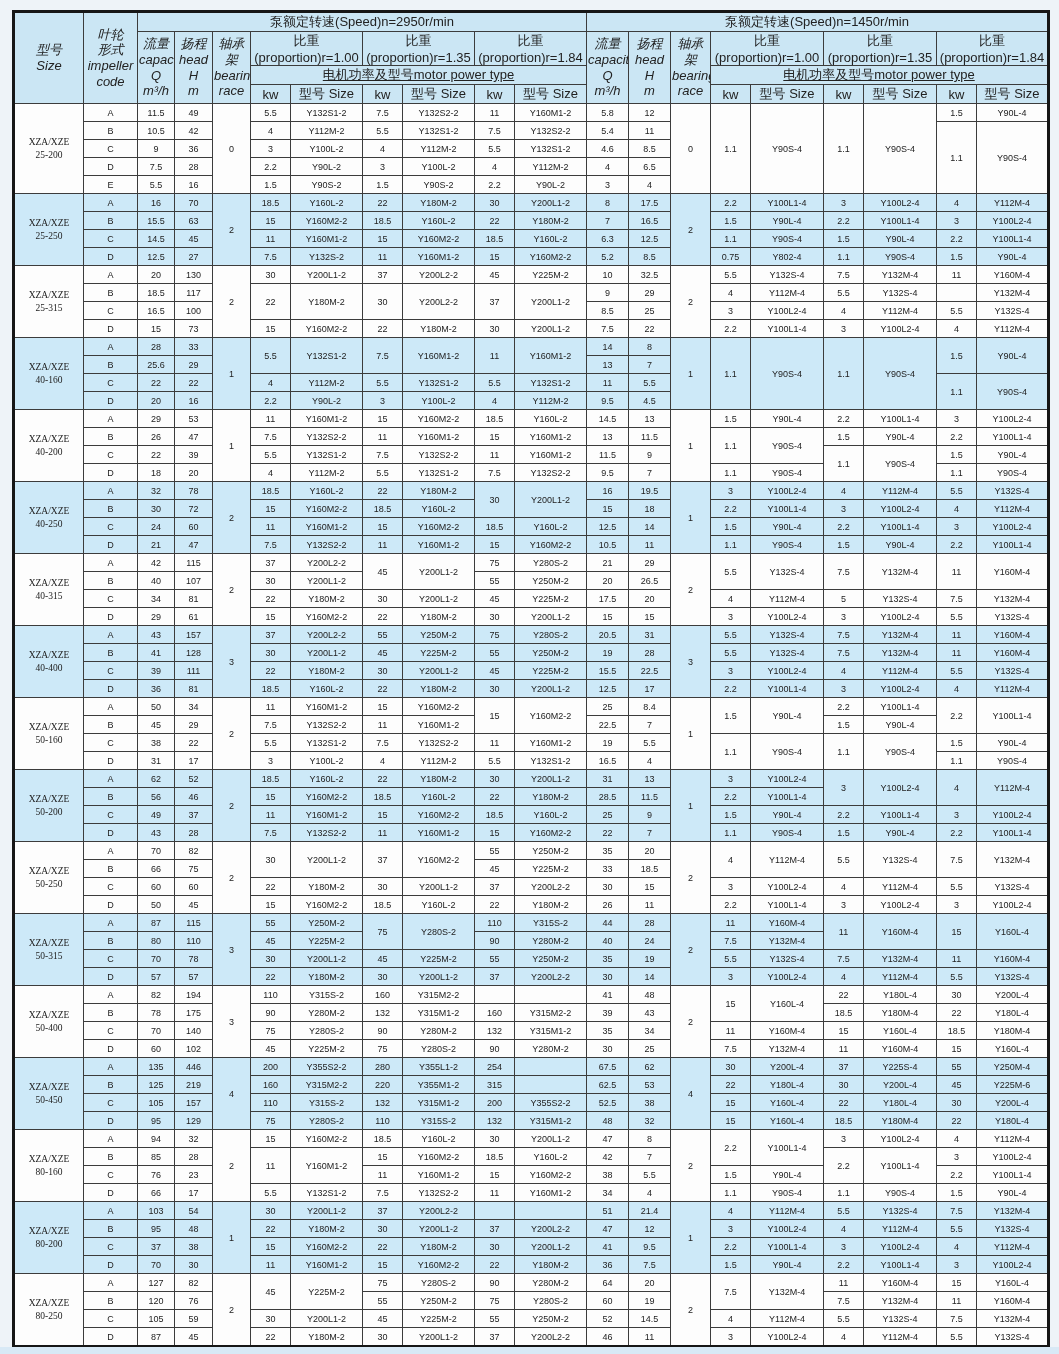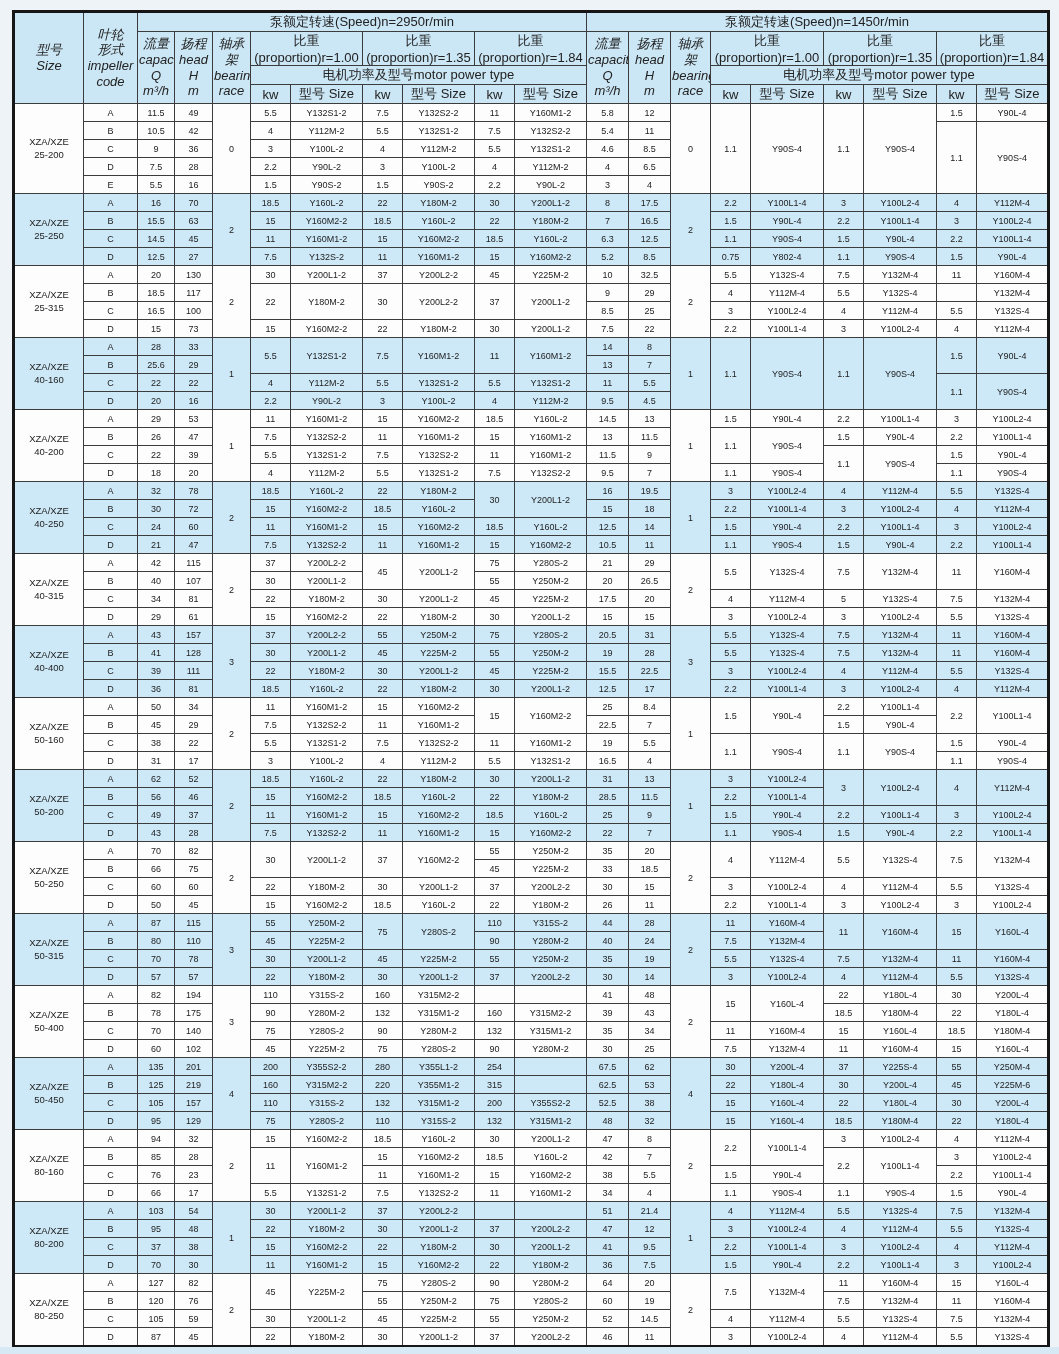--- a/index.html
+++ b/index.html
@@ -6,26 +6,26 @@
   body{width:1059px;height:1354px;background:#eef3f8;overflow:hidden;position:relative;
        font-family:"Liberation Sans",sans-serif;}
   .sheet{padding:10px 12px 0 12px;}
   table{border-collapse:collapse;table-layout:fixed;width:1035px;background:#fdfdfd;
         border:3px solid #161616;}
   th,td{border:1px solid #3c3c3c;text-align:center;vertical-align:middle;padding:0 1px;
         font-size:9px;color:#222;overflow:hidden;}
   thead th{background:#cbe6f4;font-weight:normal;font-size:13px;}
   thead tr.r1 th{height:18px;}
   thead tr.r2 th{height:18px;}
-  thead tr.r3 th{height:17px;}
+  thead tr.r3 th{height:17px;text-decoration:underline;}
   thead tr.r4 th{height:18px;}
   .pre{white-space:pre-line;line-height:1.2;font-style:italic;}
   tbody td{height:17px;background:#fdfdfd;}
   tbody tr.shaded td{background:#cde9f8;}
-  tbody td.size-cell{white-space:pre-line;line-height:1.35;font-size:9.5px;}
+  tbody td.size-cell{white-space:pre-line;line-height:1.35;font-size:9.5px;font-family:Liberation Serif, serif;}
   .bottom-strip{position:absolute;left:0;right:0;bottom:0;height:7px;background:#d8e9f6;}
 </style>
 </head>
 <body>
 
 <div class="sheet">
   <table>
     <colgroup>
       <col style="width:70px">
         <col style="width:54px">
@@ -1070,21 +1070,21 @@
           <td>11</td>
           <td>Y160M-4</td>
           <td>15</td>
           <td>Y160L-4</td>
         </tr>
         <tr class="shaded">
           <td rowspan="4" class="size-cell">XZA/XZE
 50-450</td>
           <td>A</td>
           <td>135</td>
-          <td>201</td>
+          <td>446</td>
           <td rowspan="4">4</td>
           <td>200</td>
           <td>Y355S2-2</td>
           <td>280</td>
           <td>Y355L1-2</td>
           <td>254</td>
           <td></td>
           <td>67.5</td>
           <td>62</td>
           <td rowspan="4">4</td>

